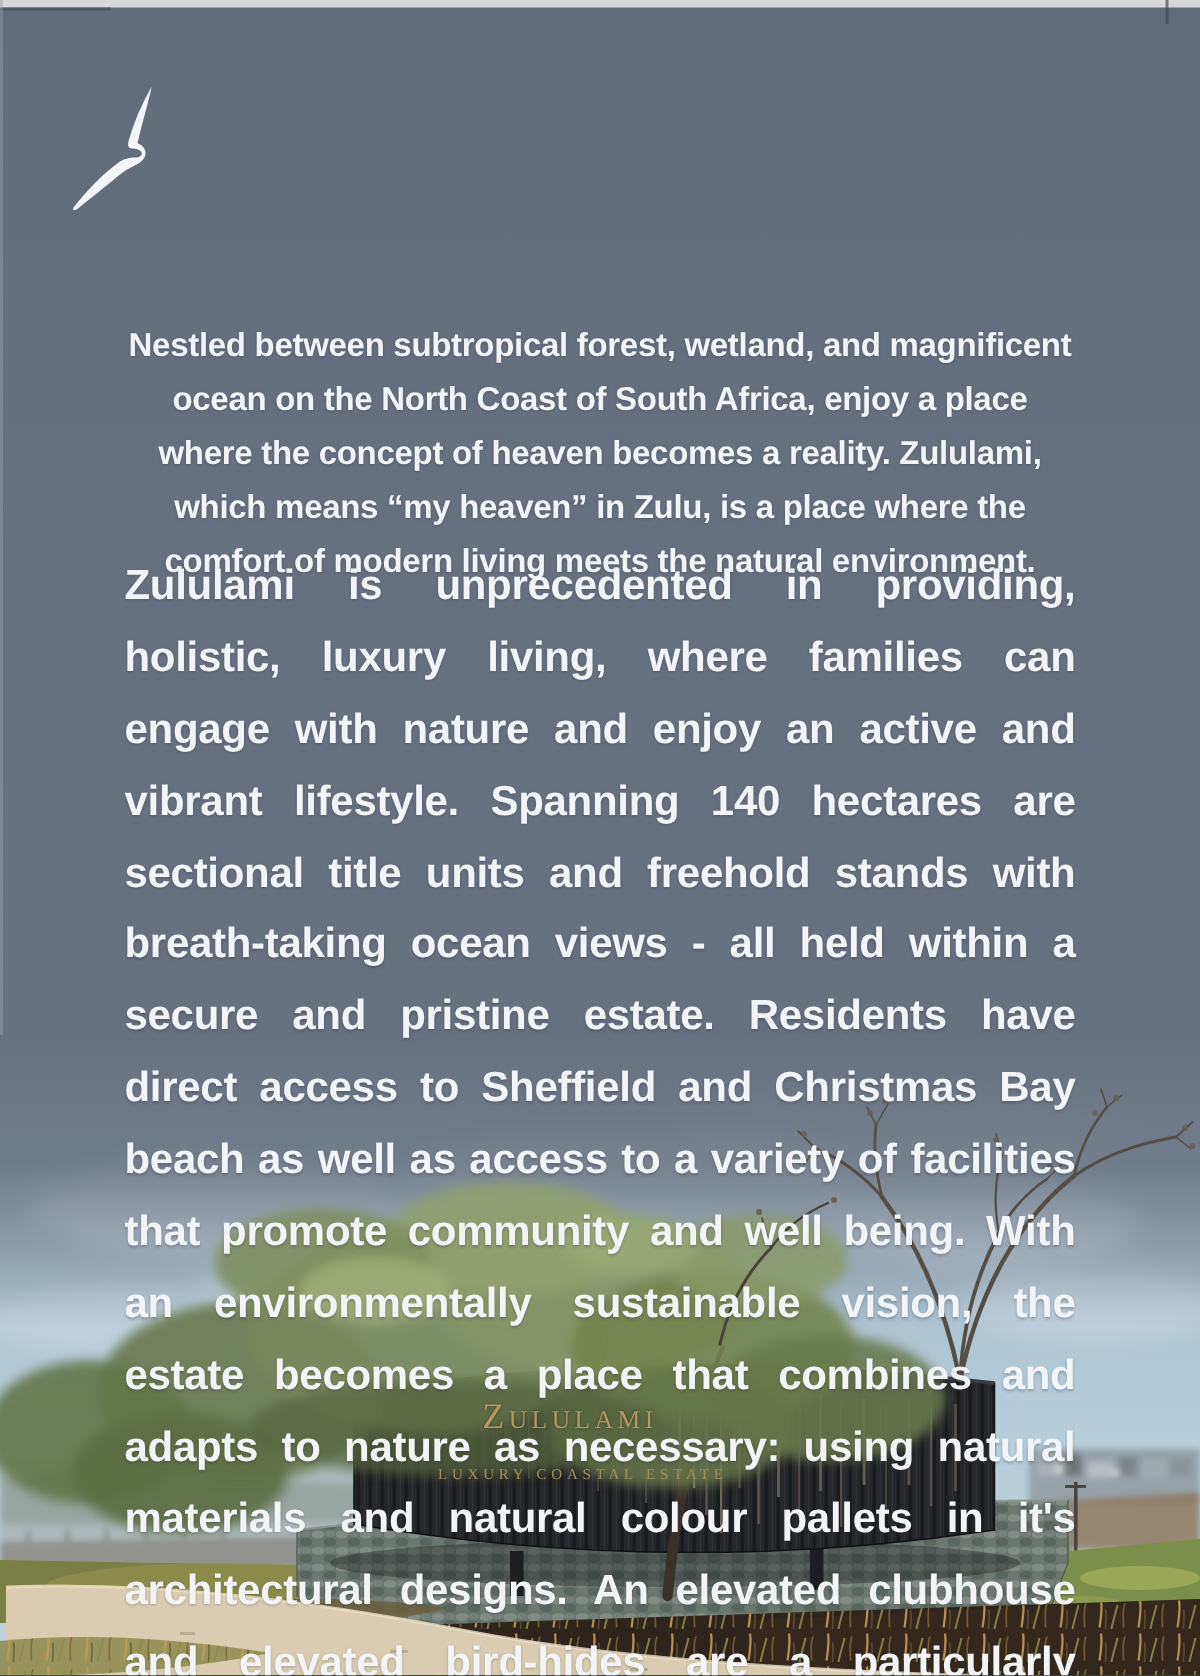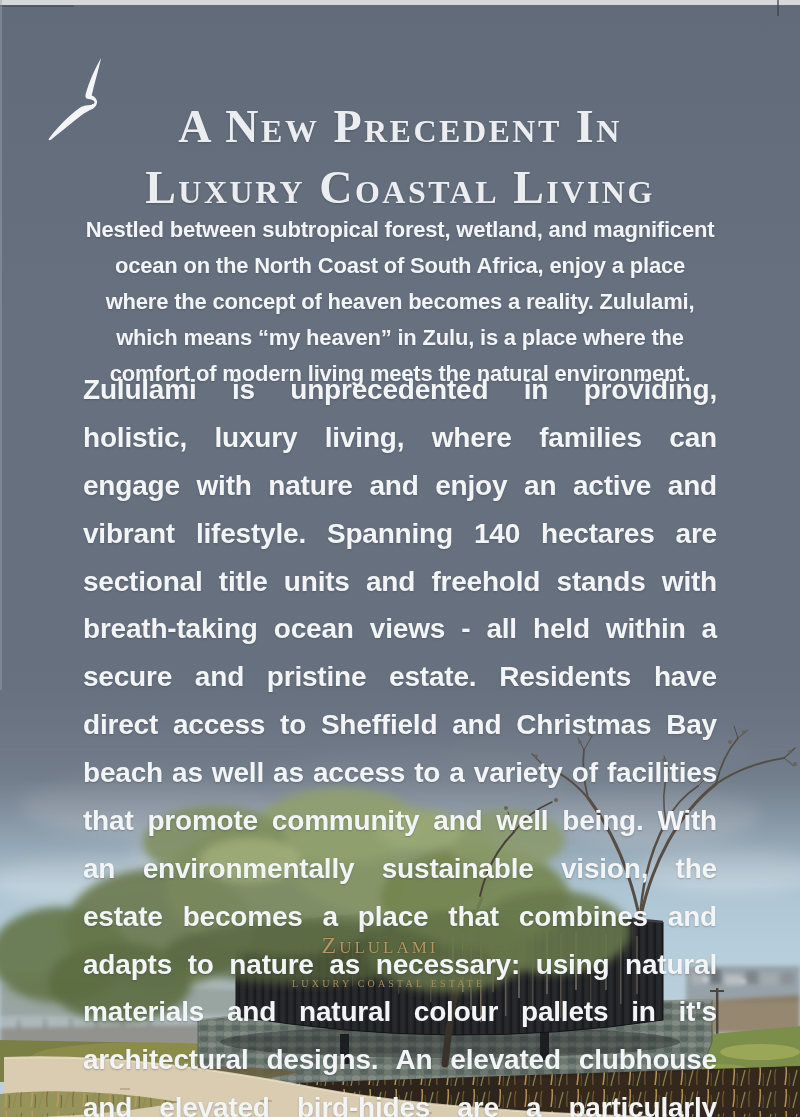--- a/index.html
+++ b/index.html
@@ -76,24 +76,20 @@
 
   <div class="edge-top"></div>
   <div class="edge-top-dark"></div>
   <div class="edge-tick"></div>
   <div class="edge-left"></div>
 
   <svg class="bird" viewBox="0 0 100 100" aria-hidden="true">
     <path d="M63,2 C55,16 49,30 45,44 C44,48 45,50 48,50 C51,50 54,51 55,53 C56,55 54,57 51,57 C46,57 41,58 37,61 C26,69 12,83 3,95 C1,97 2,99 5,97 C18,87 31,76 40,69 C44,66 48,64 52,62 C56,60 59,56 58,52 C57,49 55,47 52,46 C55,32 60,16 63,2 Z"></path>
   </svg>
 
-  <h1 class="title">
-    <span>A New Precedent In</span>
-    <span>Luxury Coastal Living</span>
-  </h1>
 
   <p class="intro">Nestled between subtropical forest, wetland, and magnificent ocean on the North Coast of South Africa, enjoy a place where the concept of heaven becomes a reality. Zululami, which means “my heaven” in Zulu, is a place where the comfort of modern living meets the natural environment.</p>
   <p class="bodytext">Zululami is unprecedented in providing, holistic, luxury living, where families can engage with nature and enjoy an active and vibrant lifestyle. Spanning 140 hectares are sectional title units and freehold stands with breath-taking ocean views - all held within a secure and pristine estate. Residents have direct access to Sheffield and Christmas Bay beach as well as access to a variety of facilities that promote community and well being. With an environmentally sustainable vision, the estate becomes a place that combines and adapts to nature as necessary: using natural materials and natural colour pallets in it's architectural designs. An elevated clubhouse and elevated bird-hides are a particularly unique aspect of Zululami. It accentuates the natural surrounding whilst maintaining integrity in its environmentally sustainable ethos. The estate is also devoted to rehabilitation of vital ecosystems within the wetlands.</p>
 
   <svg class="scene" viewBox="0 0 800 427" aria-hidden="true">
     <defs>
       <linearGradient id="skyG" x1="0" y1="0" x2="0" y2="1">
         <stop offset="0" stop-color="#8c9aa8"></stop>
           <stop offset=".3" stop-color="#a3b9c8"></stop>
         <stop offset=".6" stop-color="#b6cedb"></stop>

